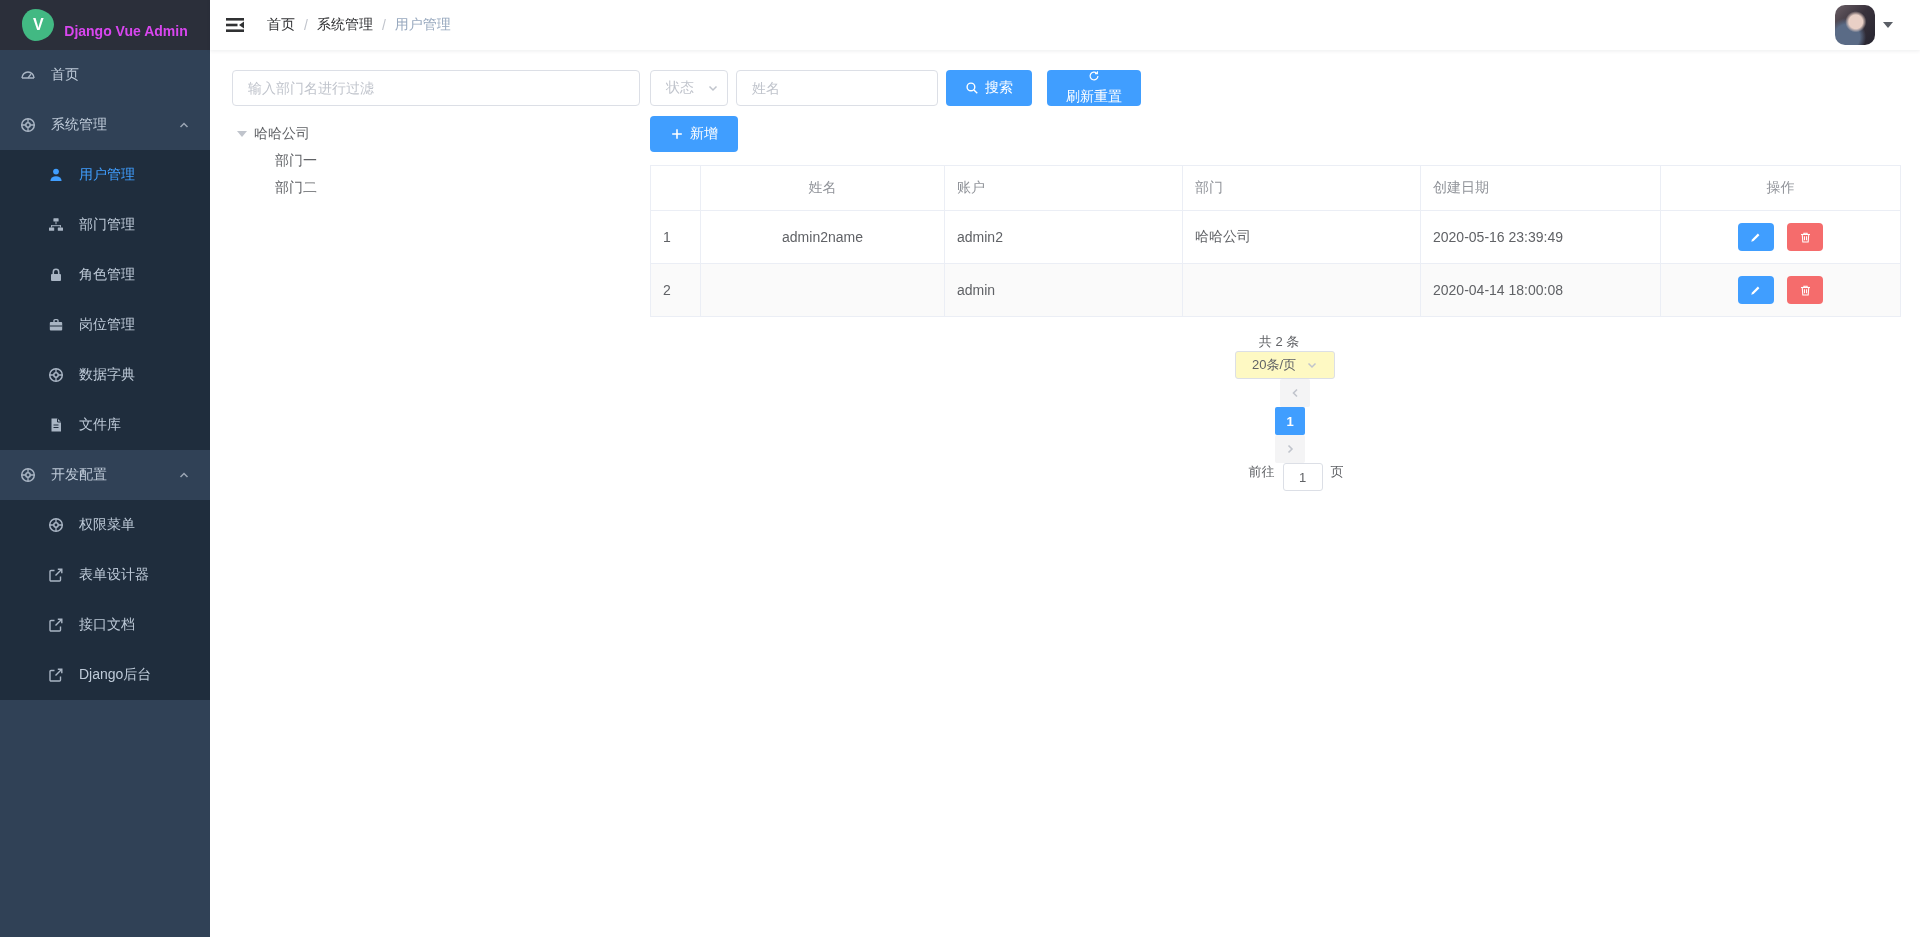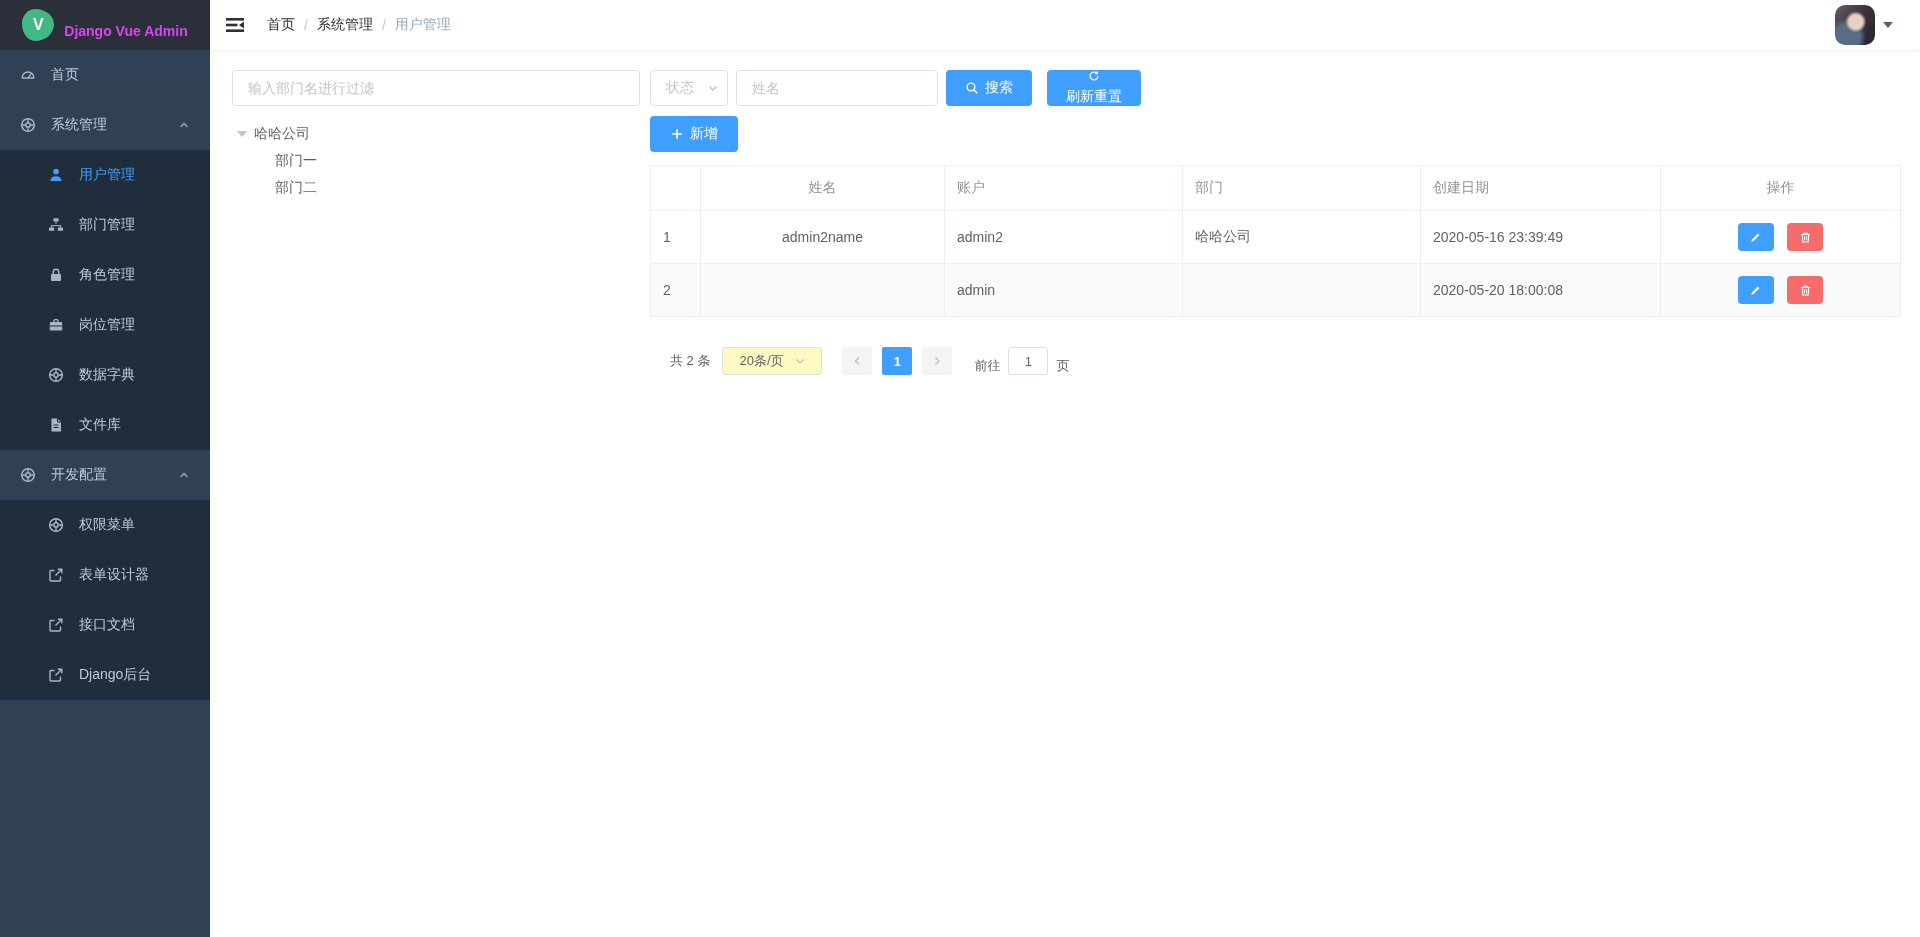--- a/index.html
+++ b/index.html
@@ -70,29 +70,29 @@
   .user-table th{height:45px;border:1px solid #ebeef5;color:#909399;font-weight:400;padding:0 12px;text-align:left;background:#fff;}
   .user-table td{height:53px;border:1px solid #ebeef5;color:#606266;padding:0 12px;text-align:left;background:#fff;}
   .user-table tr.striped td{background:#fafafa;}
   .user-table .al-c{text-align:center;}
   .op-btn{width:36px;height:28px;border:none;border-radius:4px;display:inline-flex;align-items:center;justify-content:center;cursor:pointer;vertical-align:middle;}
   .op-edit{background:var(--accent);}
   .op-del{background:var(--danger);margin-left:10px;}
   .op-btn svg{width:13px;height:13px;color:#fff;}
 
   
-  .pagination{margin-top:30px;margin-left:20px;display:flex;align-items:center;font-size:13px;color:#606266;}
+  .pagination{margin-top:16px;margin-left:20px;display:flex;align-items:center;font-size:13px;color:#606266;flex-direction:column;}
   .pg-total{margin-right:12px;}
   .pg-size{width:100px;height:28px;border:1px solid #dcdfe6;border-radius:3px;display:flex;align-items:center;justify-content:center;gap:10px;color:#606266;cursor:pointer;background:#fef9c3;}
   .pg-btn{min-width:30px;height:28px;border-radius:2px;background:#f4f4f5;color:#c0c4cc;display:inline-flex;align-items:center;justify-content:center;cursor:pointer;}
   .pg-btn svg{width:12px;height:12px;}
   .pg-prev{margin-left:20px;}
   .pg-page{margin-left:10px;background:var(--accent);color:#fff;font-weight:bold;font-size:13px;}
   .pg-next{margin-left:10px;}
-  .pg-goto{margin-left:22px;display:flex;align-items:flex-end;gap:8px;}
+  .pg-goto{margin-left:22px;display:flex;align-items:flex-start;gap:8px;}
   .pg-goto-input{width:40px;height:28px;border:1px solid #dcdfe6;border-radius:3px;text-align:center;font-size:13px;color:#606266;outline:none;}
 </style>
 </head>
 <body>
 
 <aside class="sidebar">
   <div class="logo-bar">
     <div class="logo-mark">V</div>
     <div class="logo-title">Django Vue Admin</div>
   </div>
@@ -335,21 +335,21 @@
                     <path d="M6.7 6.5v4.8M9.3 6.5v4.8"></path>
                 </svg>
               </button>
             </td>
           </tr>
           <tr class="striped">
             <td>2</td>
             <td class="al-c"></td>
             <td>admin</td>
             <td></td>
-            <td>2020-05-20 18:00:08</td>
+            <td>2020-04-14 18:00:08</td>
             <td class="al-c">
               <button class="op-btn op-edit">
                 <svg viewBox="0 0 16 16" fill="currentColor">
                   <path d="M2.8 13.2 3.7 10.4 10.9 3.2 12.8 5.1 5.6 12.3 2.8 13.2Z"></path>
                 </svg>
               </button>
               <button class="op-btn op-del">
                 <svg viewBox="0 0 16 16" fill="none" stroke="currentColor" stroke-width="1.3">
                   <path d="M2.5 4.3h11"></path>
                     <path d="M6 4.3V2.8h4v1.5"></path>

